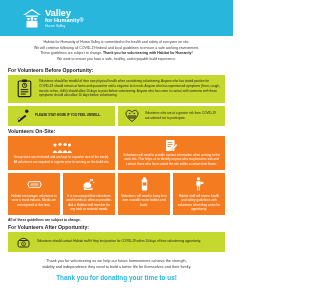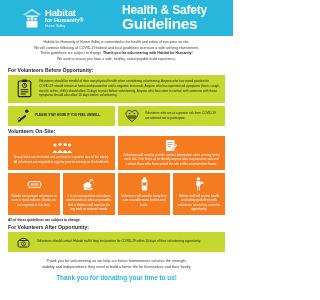--- a/index.html
+++ b/index.html
@@ -233,28 +233,24 @@
           <rect x="8" y="17" width="24" height="2.6" fill="#ffffff"></rect>
           <circle cx="13" cy="24" r="2.6" fill="#ffffff"></circle>
           <circle cx="20" cy="23" r="2.9" fill="#ffffff"></circle>
           <circle cx="27" cy="24" r="2.6" fill="#ffffff"></circle>
           <path d="M9 29 q4 -3 8 0 l0 12 l-8 0 Z" fill="#ffffff"></path>
           <path d="M16 28 q4 -3.4 8 0 l0 13 l-8 0 Z" fill="#ffffff"></path>
           <path d="M23 29 q4 -3 8 0 l0 12 l-8 0 Z" fill="#ffffff"></path>
         </svg>
       </span>
       <span class="logo-words">
-        <span class="logo-habitat">Habitat</span>
+        <span class="logo-habitat">Valley</span>
         <span class="logo-forhum">for Humanity®</span>
         <span class="logo-affiliate">Huron Valley</span>
       </span>
-    </div>
-    <div class="title-block">
-      <span class="title-line1">Health &amp; Safety</span>
-      <span class="title-line2">Guidelines</span>
     </div>
   </div>
 
   <div class="intro">
     <p>Habitat for Humanity of Huron Valley is committed to the health and safety of everyone on site.</p>
     <p>We will continue following all COVID-19 federal and local guidelines to ensure a safe working environment.</p>
     <p><span>These guidelines are subject to change.</span> <span class="bold">Thank you for volunteering with Habitat for Humanity!</span></p>
     <p>We want to ensure you have a safe, healthy, and enjoyable build experience.</p>
   </div>
 

